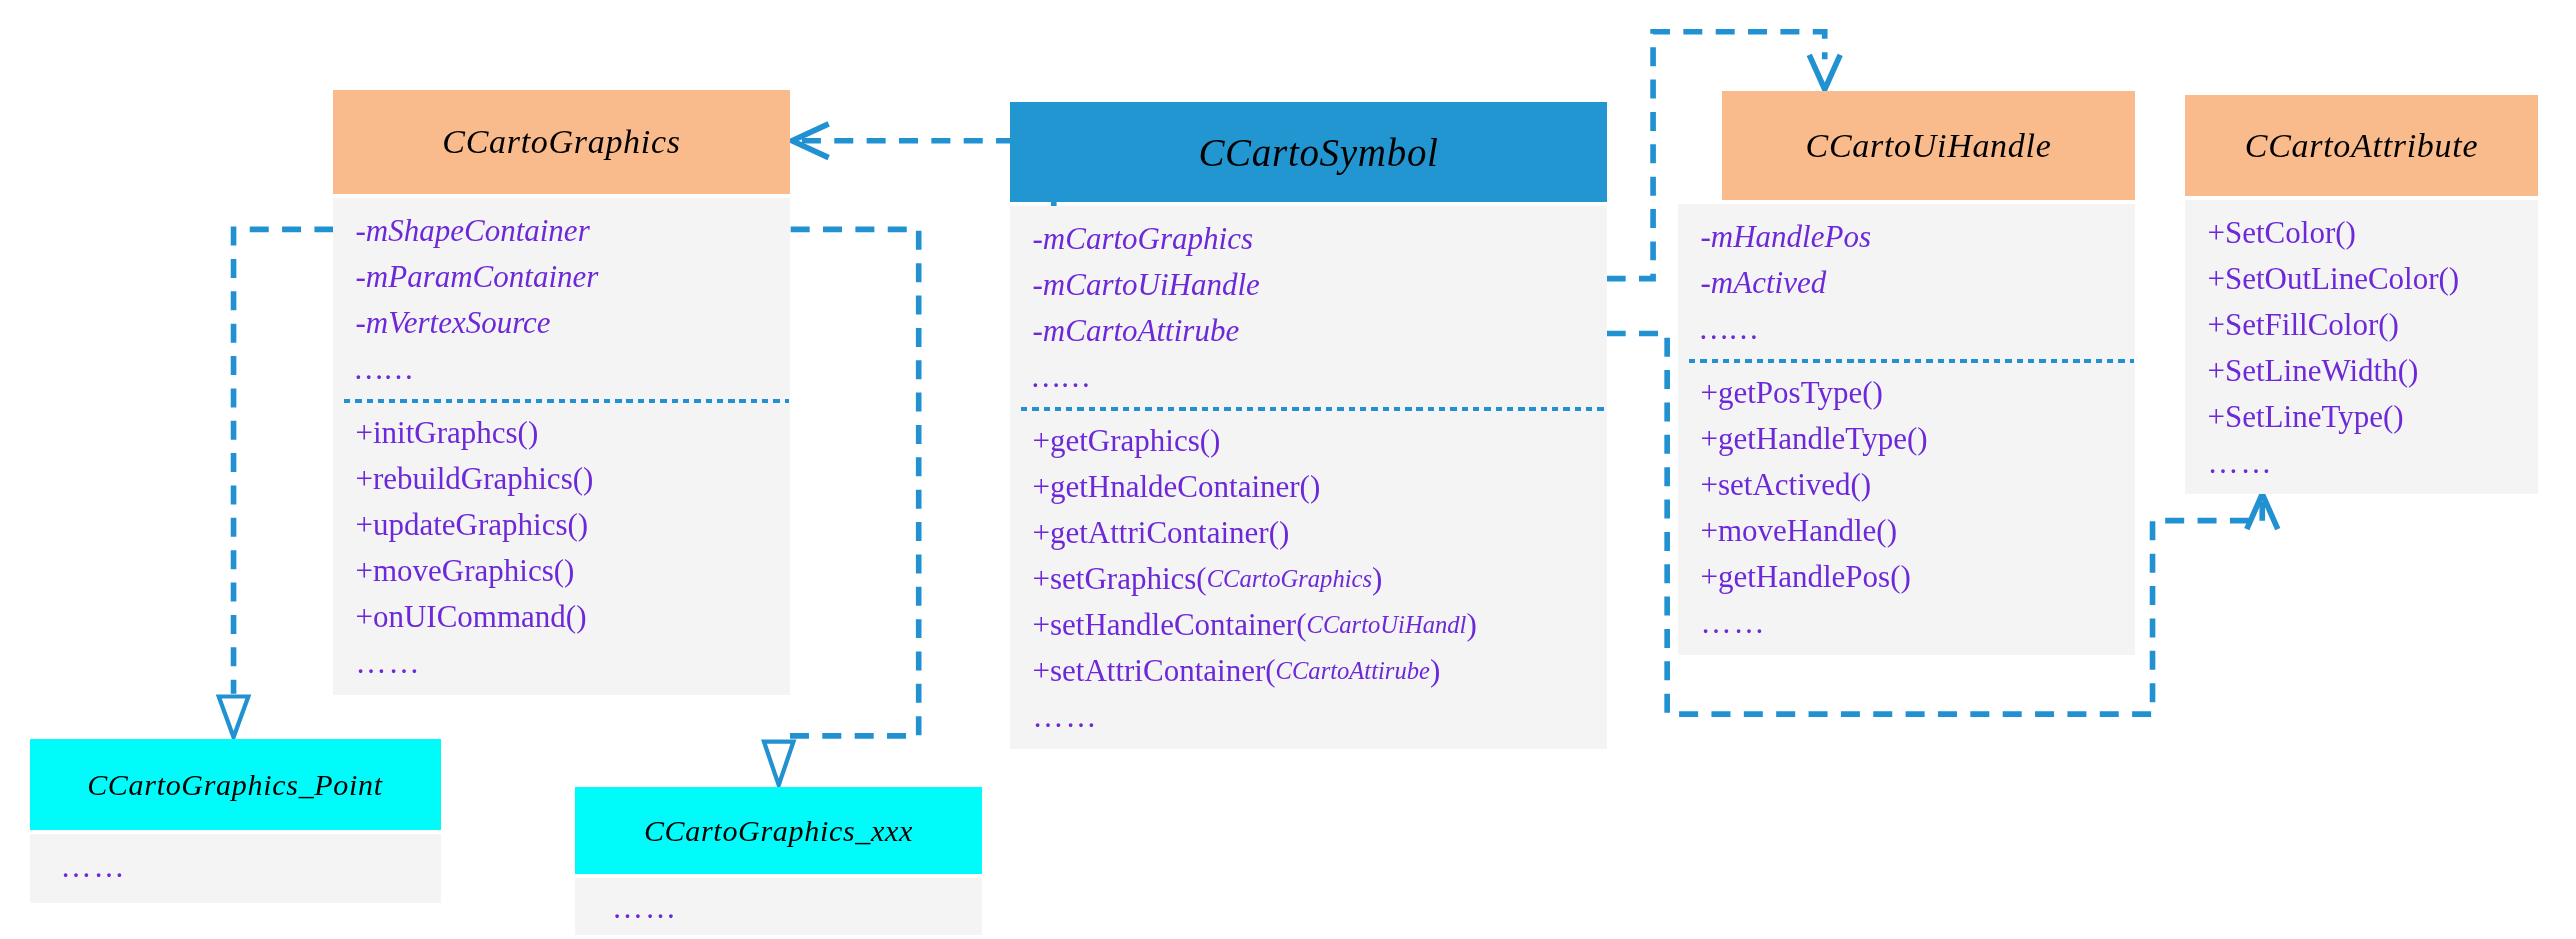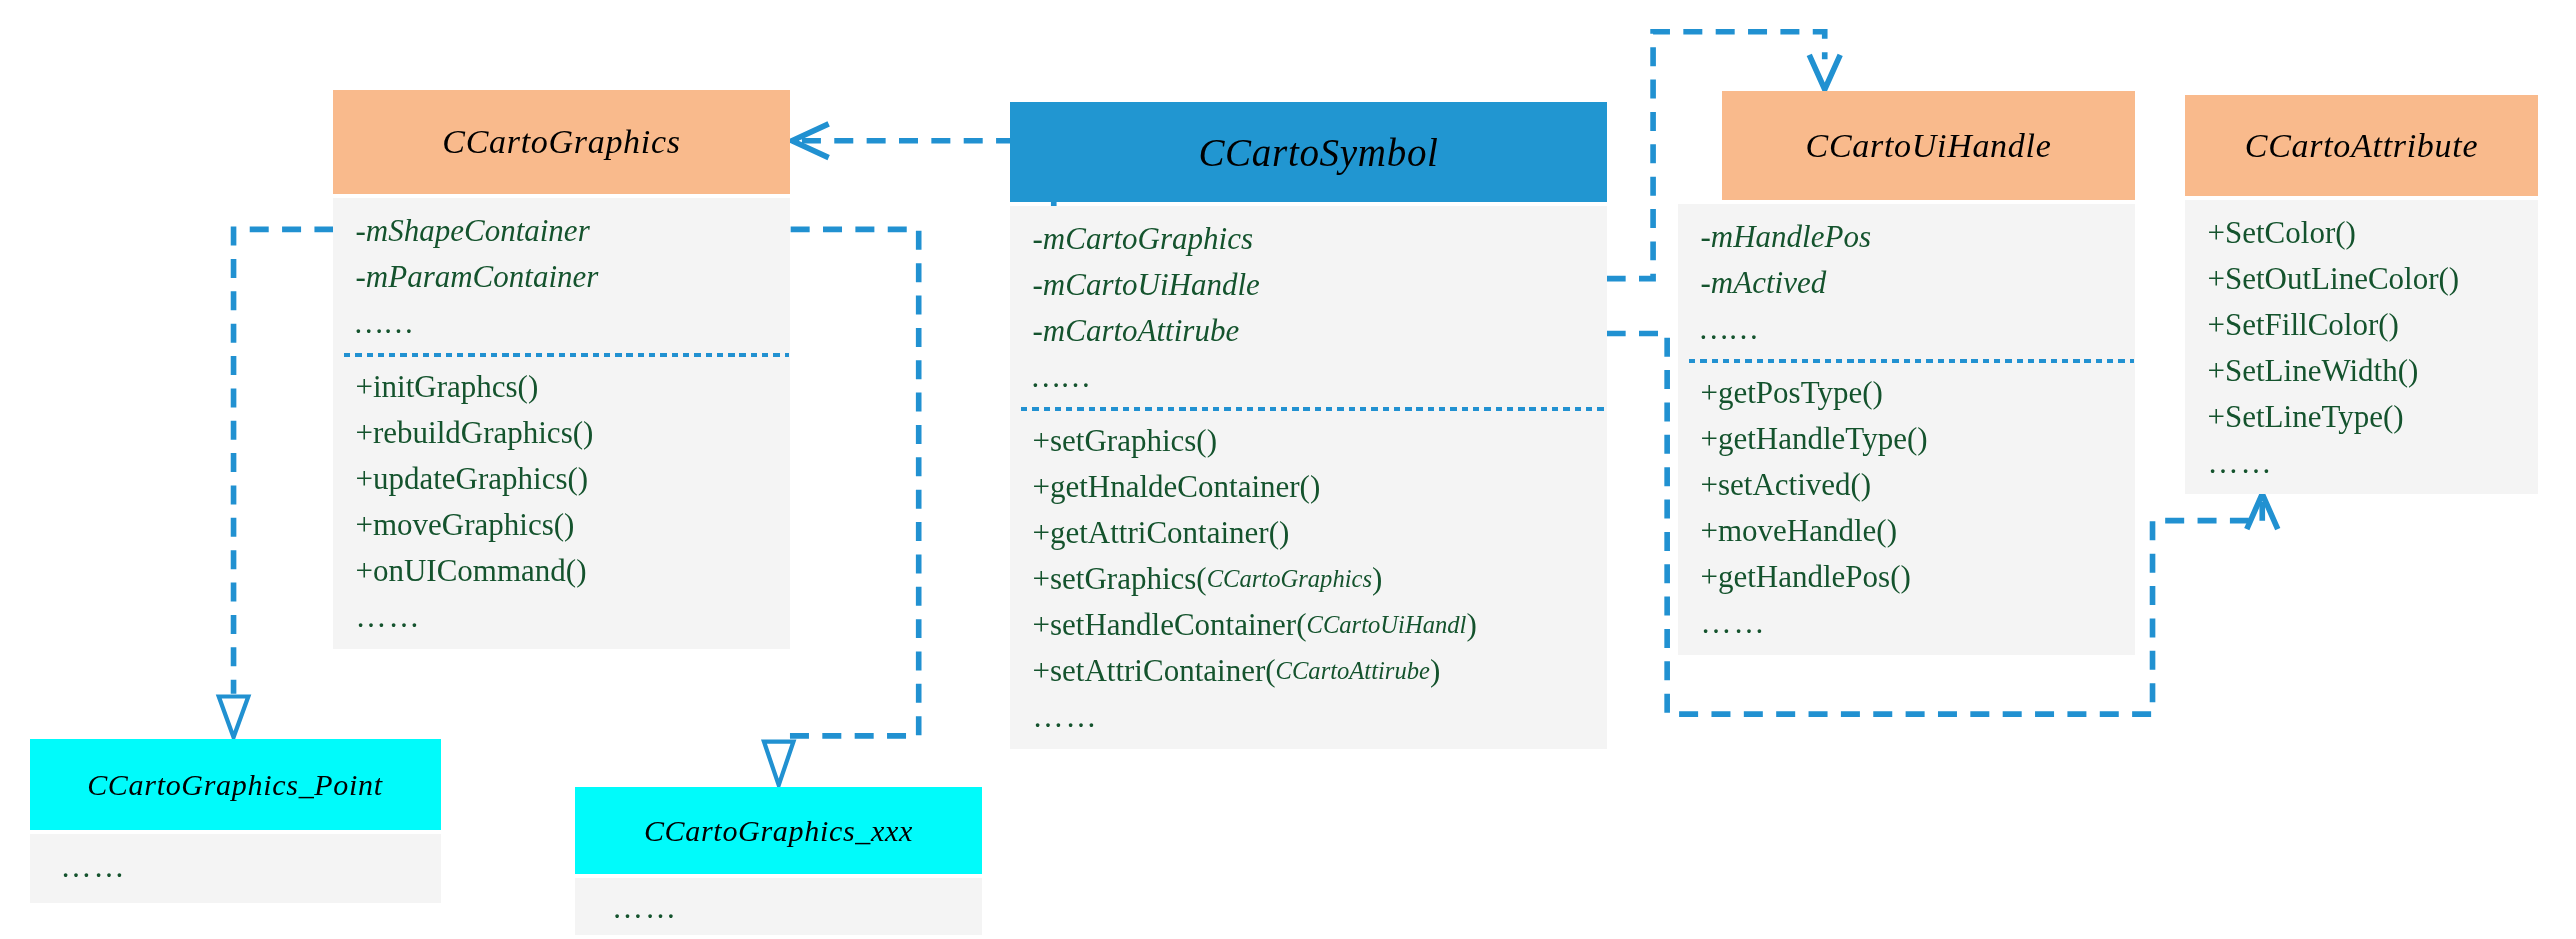--- a/index.html
+++ b/index.html
@@ -24,21 +24,21 @@
     justify-content: center;
     font-style: italic;
     color: #000000;
     font-size: 34px;
     letter-spacing: 0.7px;
   }
   .class-body {
     background: #f4f4f4;
     margin-top: 4.2px;
     padding: 9.8px 0 8.4px 0;
-    color: #14532d;
+    color: #6d28d9;
     font-size: 31px;
   }
   .row {
     height: 46px;
     display: flex;
     align-items: center;
     padding-left: 22.5px;
     white-space: nowrap;
   }
   .attr { font-style: italic; }
@@ -90,20 +90,21 @@
     </g>
   </svg>
 
   <div class="class-box" style="left:333px; top:90px; width:457px;">
     <div class="class-header header-orange" style="height:104px;">
       <span>CCartoGraphics</span>
     </div>
     <div class="class-body">
       <div class="row attr">-mShapeContainer</div>
       <div class="row attr">-mParamContainer</div>
+      <div class="row attr">-mVertexSource</div>
       <div class="row attr ellipsis">……</div>
       <div class="sep"></div>
       <div class="row">
           <span>+initGraphcs()</span>
         </div>
       <div class="row">
           <span>+rebuildGraphics()</span>
         </div>
       <div class="row">
           <span>+updateGraphics()</span>
@@ -124,21 +125,21 @@
     <div class="class-header header-blue title-lg" style="height:100px;padding-left:20px;">
       <span>CCartoSymbol</span>
     </div>
     <div class="class-body">
       <div class="row attr">-mCartoGraphics</div>
       <div class="row attr">-mCartoUiHandle</div>
       <div class="row attr">-mCartoAttirube</div>
       <div class="row attr ellipsis">……</div>
       <div class="sep"></div>
       <div class="row">
-          <span>+setGraphics()</span>
+          <span>+getGraphics()</span>
         </div>
       <div class="row">
           <span>+getHnaldeContainer()</span>
         </div>
       <div class="row">
           <span>+getAttriContainer()</span>
         </div>
       <div class="row">
           <span>+setGraphics(</span>
           <span class="param">CCartoGraphics</span>

